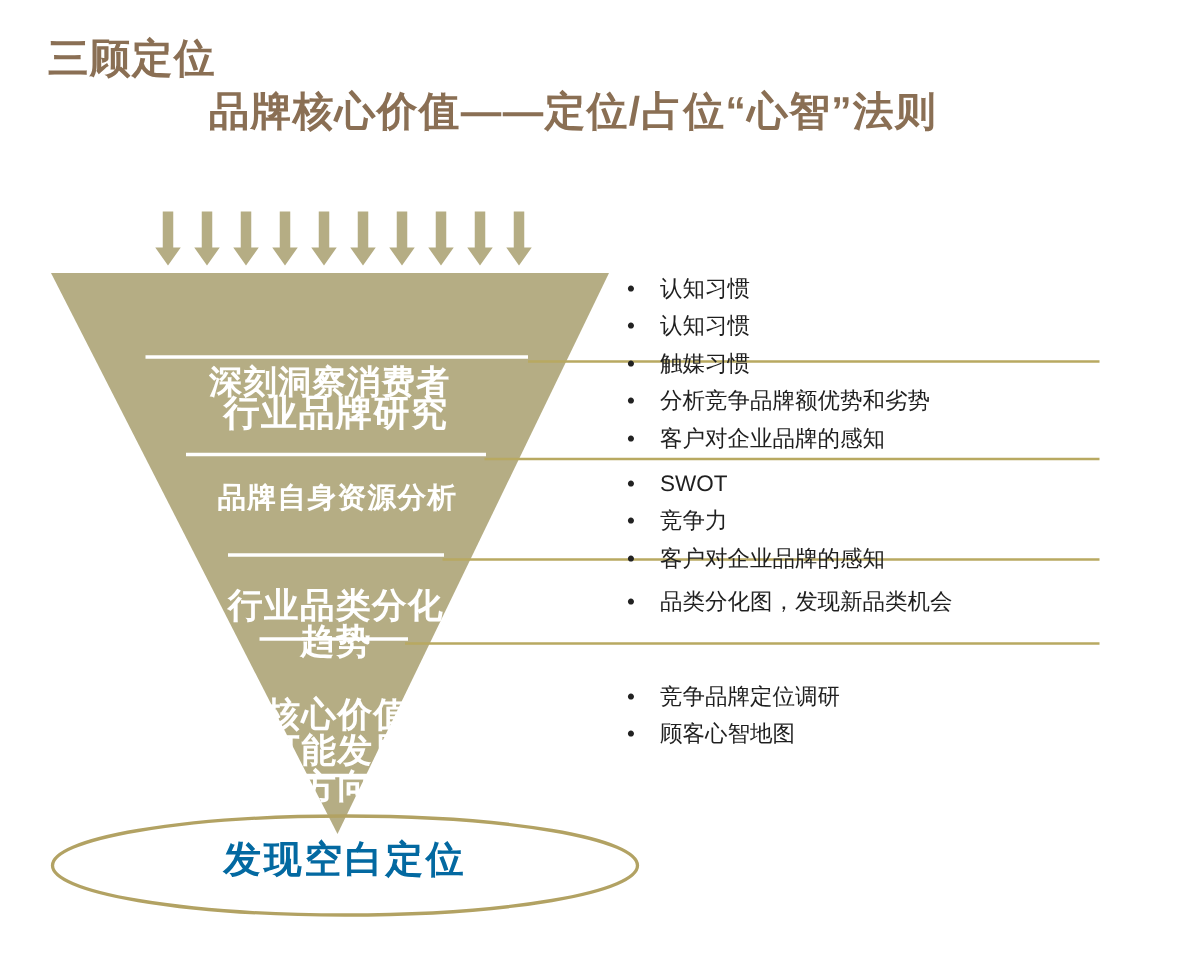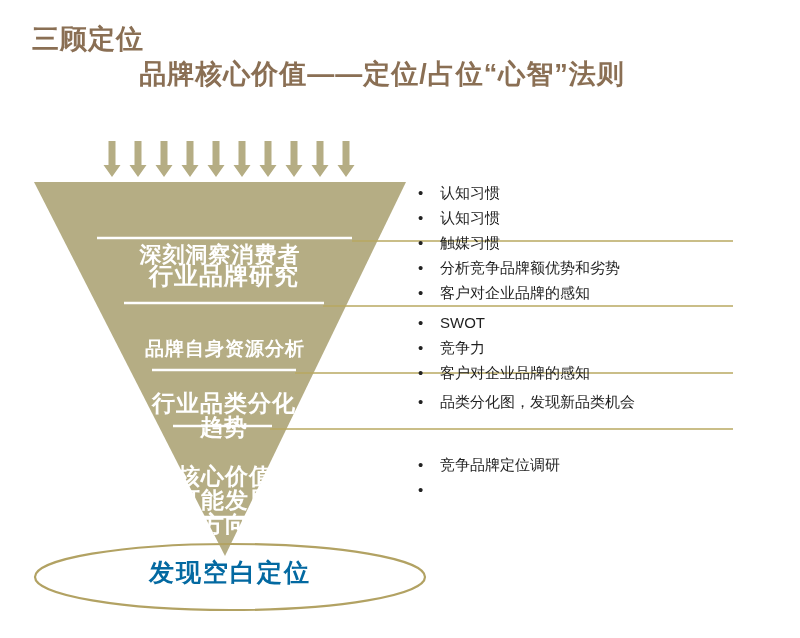--- a/index.html
+++ b/index.html
@@ -145,21 +145,21 @@
       <line x1="200" y1="517" x2="250" y2="517" stroke="#ffffff" stroke-width="2.4"></line>
     </g>
 
     <ellipse id="outcome-ellipse" cx="230" cy="577" rx="195" ry="33" fill="none" stroke="#b2a263" stroke-width="2.2"></ellipse>
   </svg>
 
   <div class="stage-label" style="left:90px; top:198px; width:260px; font-size:22px; line-height:26px;margin-top:44px;">深刻洞察消费者</div>
 
   <div class="stage-label" style="left:118px; top:263px; width:212px; font-size:24px; line-height:26px;">行业品牌研究</div>
 
-  <div class="stage-label" style="left:140px; top:336px; width:170px; font-size:19px; line-height:26px;">品牌自身资源分析</div>
+  <div class="stage-label" style="left:140px; top:320px; width:170px; font-size:19px; line-height:26px;">品牌自身资源分析</div>
 
   <div class="stage-label" style="left:148px; top:391px; width:152px; font-size:23px; line-height:24px;">行业品类分化趋势</div>
 
   <div class="stage-label" style="left:160px; top:464px; width:130px; font-size:23px; line-height:24px;">核心价值
 可能发展
 方向</div>
 
   <div class="bullet-group" style="top:180px;">
       <div class="bullet-row">
         <span class="bullet-dot">•</span>
@@ -204,18 +204,19 @@
         <span class="bullet-text">品类分化图，发现新品类机会</span>
       </div>
     </div>
   <div class="bullet-group" style="top:452px;">
       <div class="bullet-row">
         <span class="bullet-dot">•</span>
         <span class="bullet-text">竞争品牌定位调研</span>
       </div>
       <div class="bullet-row">
         <span class="bullet-dot">•</span>
+        <span class="bullet-text">顾客心智地图</span>
       </div>
     </div>
 
   <div class="outcome-label">发现空白定位</div>
 
 </div>
 
 </body></html>

